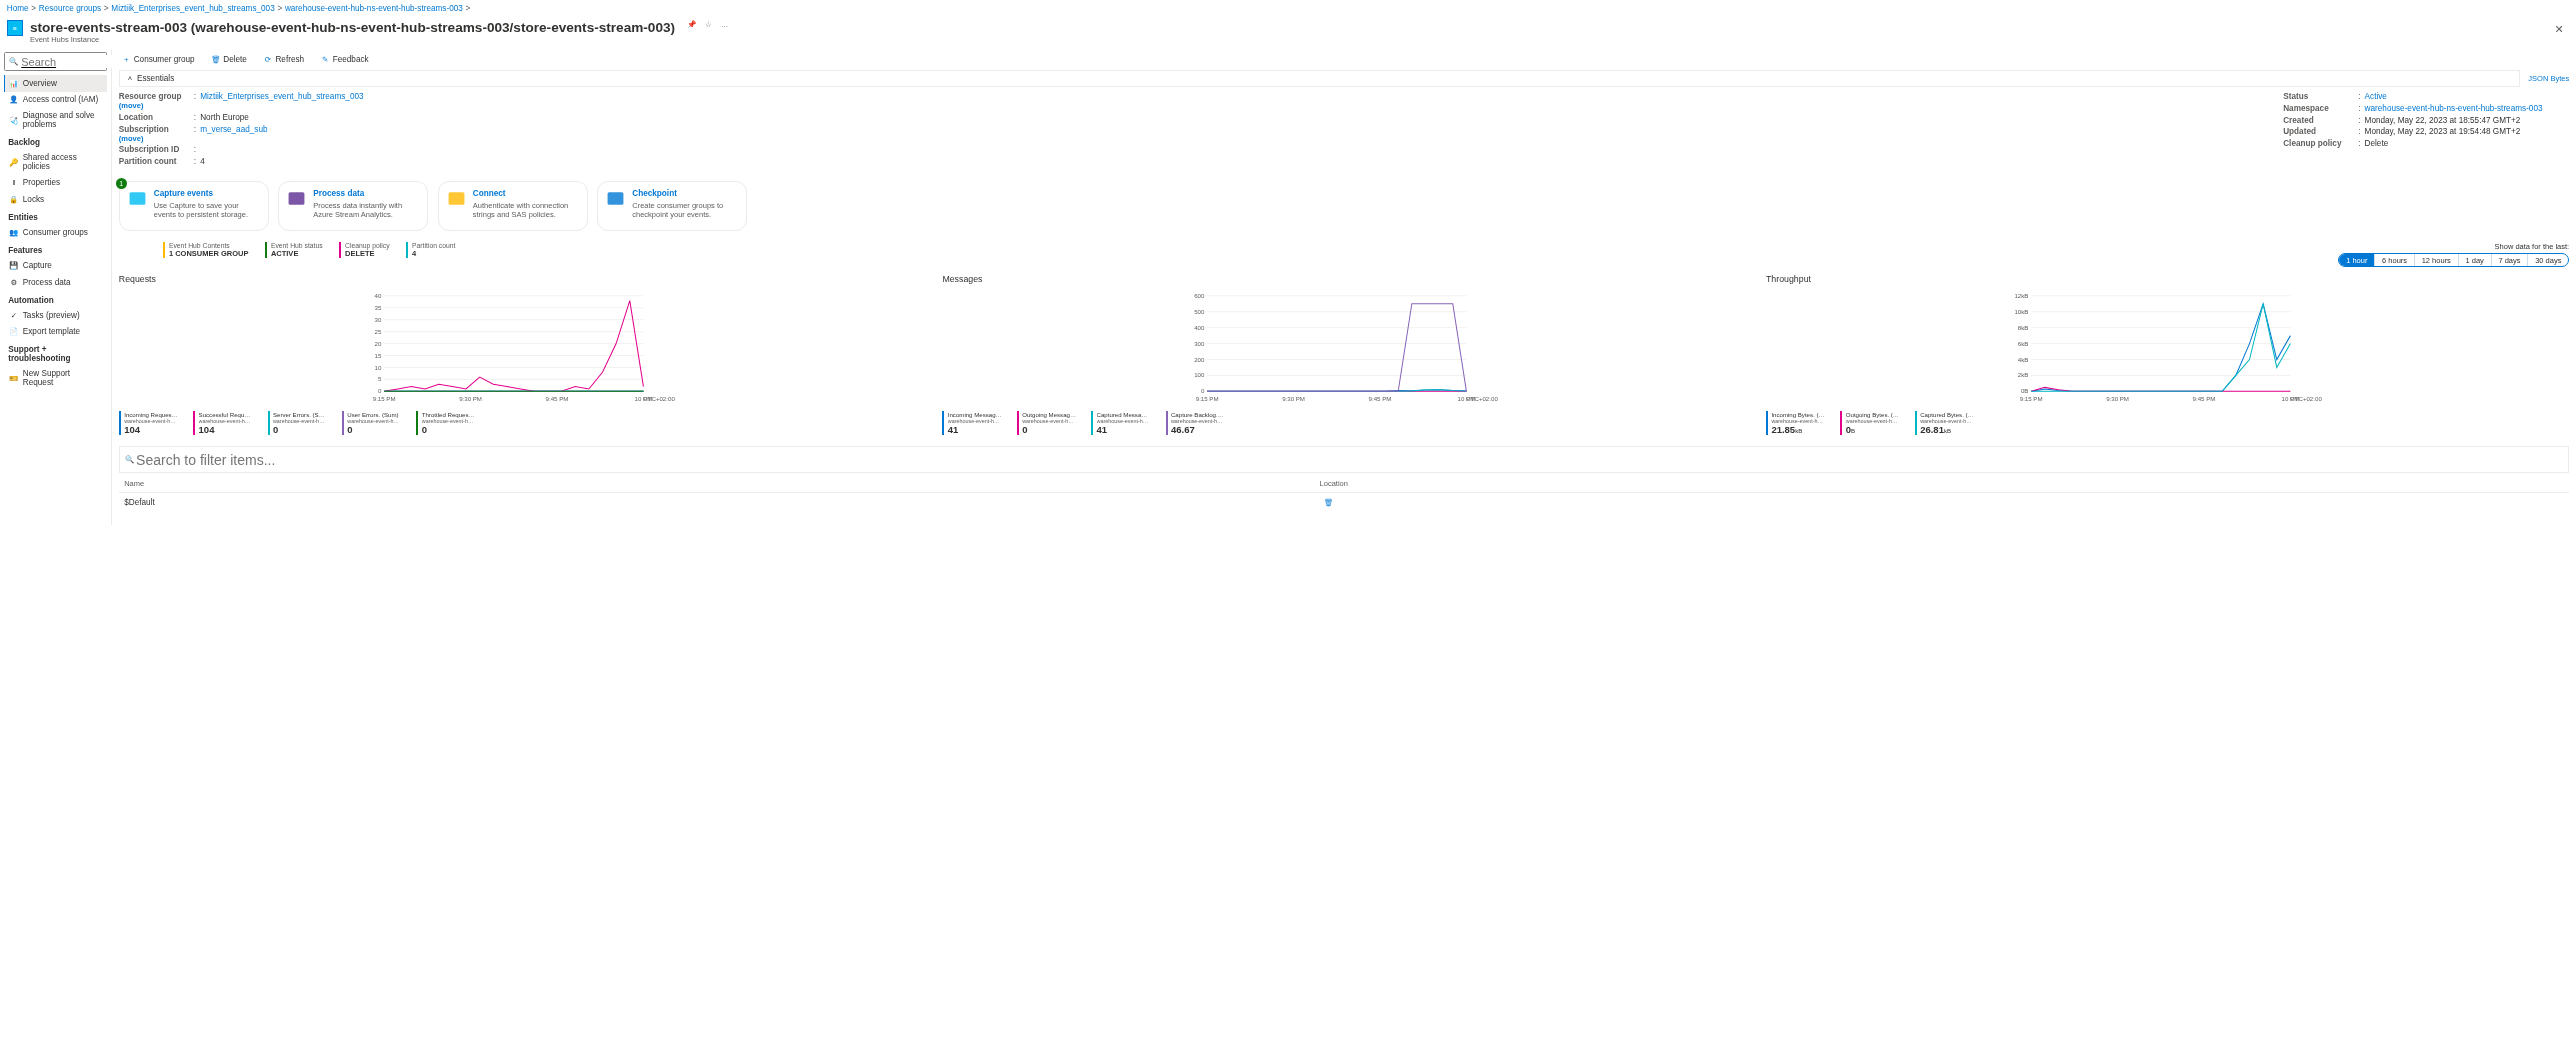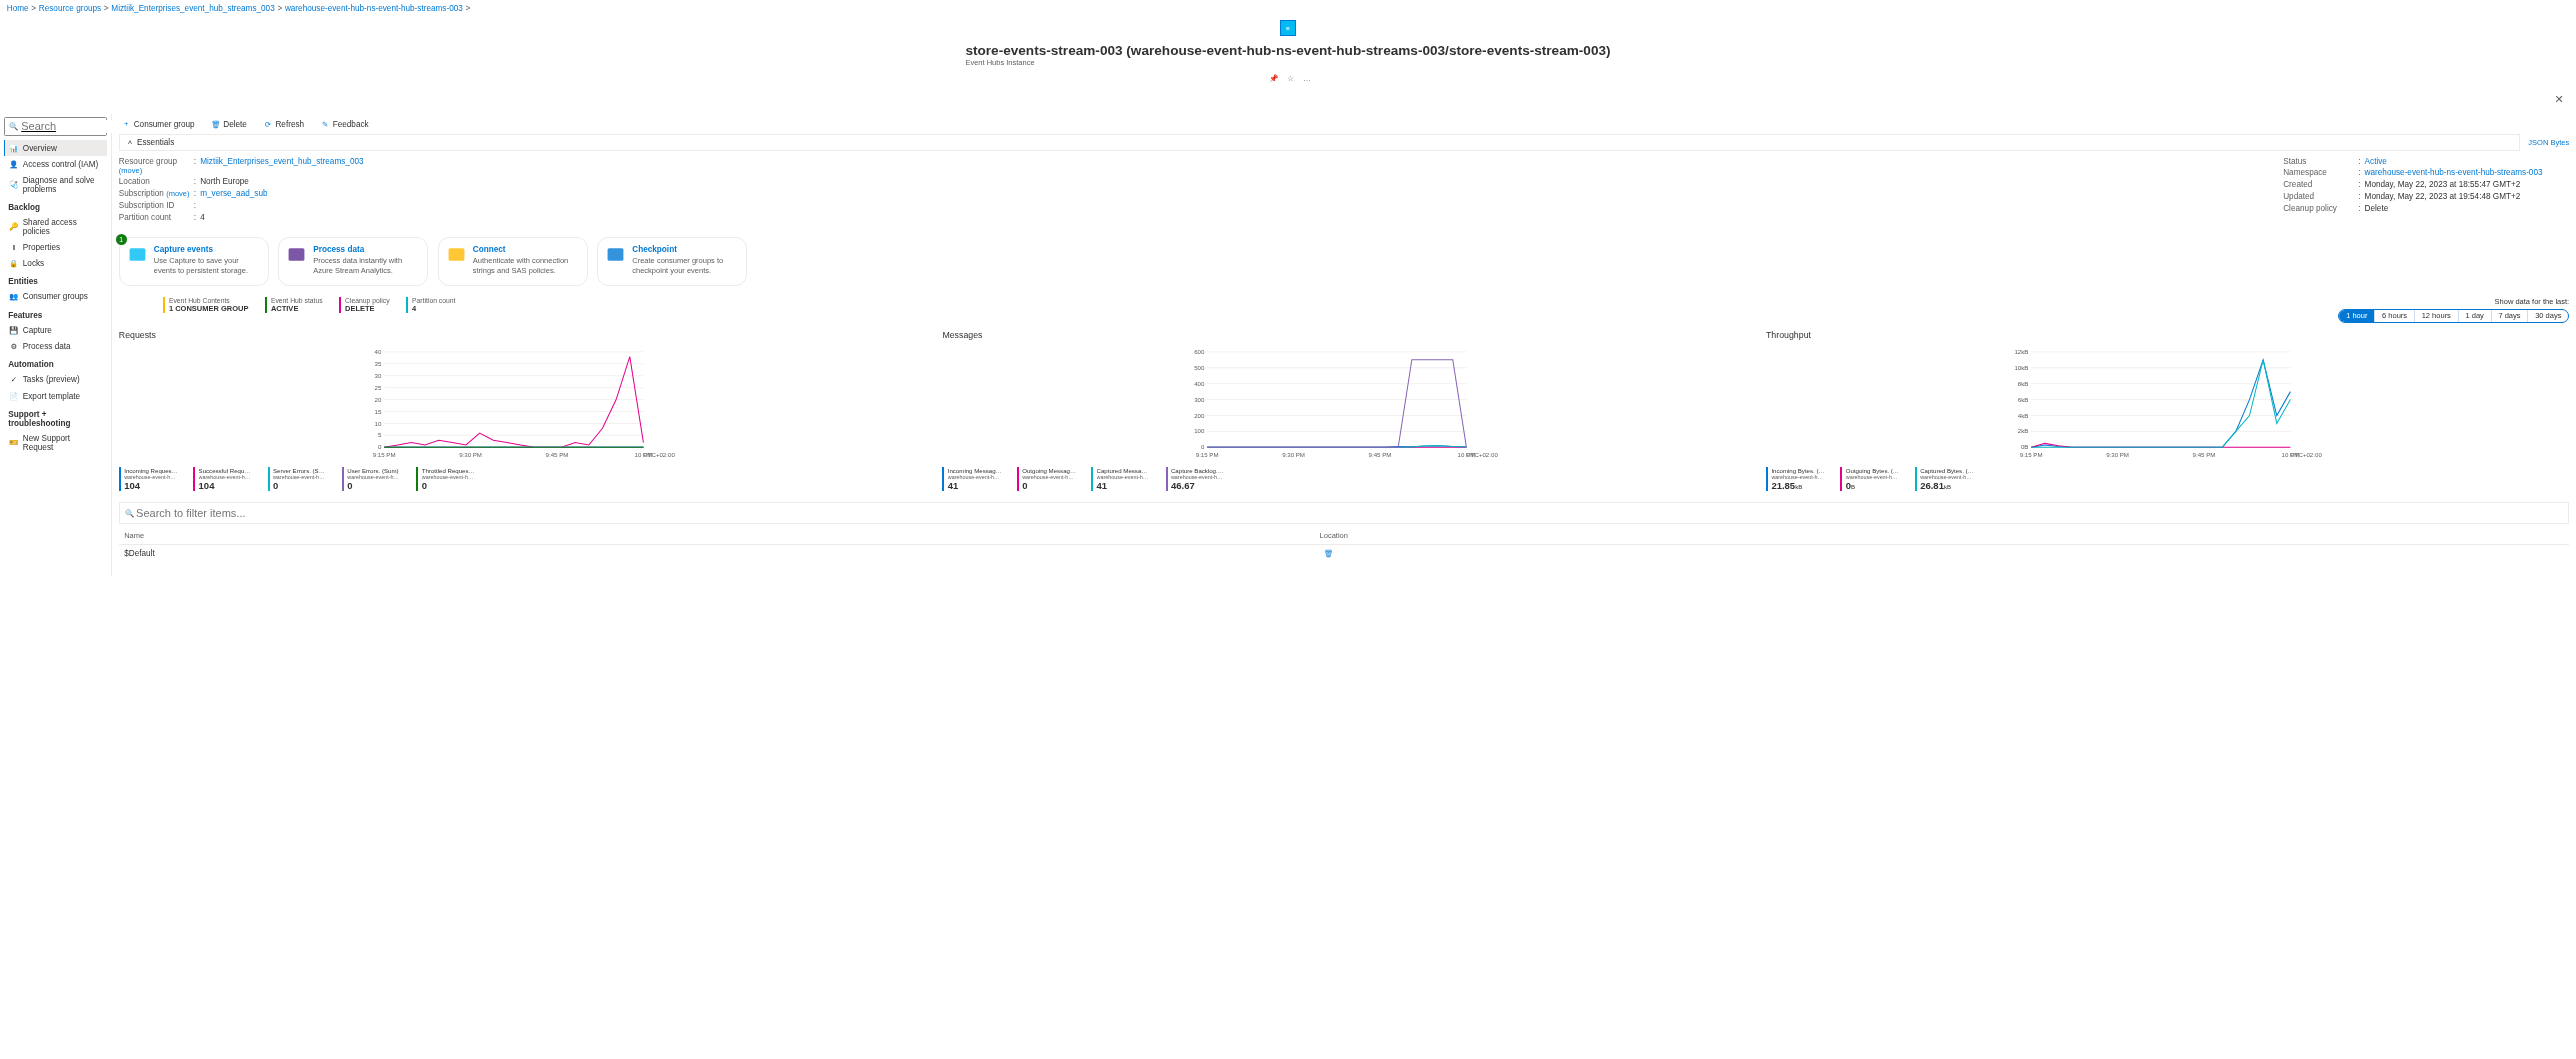--- a/index.html
+++ b/index.html
@@ -2,21 +2,21 @@
 <html style="font-size:11px"><head>
 <meta charset="utf-8">
 <style>
 * { box-sizing: border-box; margin: 0; padding: 0; font-family: "Segoe UI", Arial, sans-serif; }
 body { font-size: 8.2px; color: #323130; background: #fff; }
 a { color: #0078d4; text-decoration: none; cursor: pointer; }
 
 .breadcrumbs { padding: 4.1px 6.8px; font-size: 8.2px; color: #0078d4; display: flex; align-items: center; gap: 2.7px; }
 .breadcrumbs span.sep { color: #605e5c; }
 
-.title-row { display: flex; align-items: center; padding: 2.7px 6.8px 5.4px 6.8px; gap: 6.8px; flex-direction: column; }
+.title-row { display: flex; padding: 2.7px 6.8px 5.4px 6.8px; gap: 6.8px; }
 .title-icon { width: 16.3px; height: 16.3px; background: #00bcf2; border: 0.7px solid #0078d4; display: flex; align-items: center; justify-content: center; color: #fff; font-size: 6.8px; }
 .title-text h1 { font-size: 13.6px; font-weight: 600; }
 .title-text .sub { font-size: 7.5px; color: #605e5c; }
 .title-actions { margin-left: 5.4px; display: flex; gap: 6.8px; color: #605e5c; }
 .title-close { margin-left: auto; font-size: 11px; color: #605e5c; cursor: pointer; padding: 2.7px 5.4px; }
 
 .layout { display: flex; }
 .sidebar { width: 112px; border-right: 0.7px solid #edebe9; padding: 2.7px 4.1px; }
 .search-box { display: flex; align-items: center; border: 0.7px solid #8a8886; border-radius: 1.4px; padding: 2px 4.1px; margin-bottom: 4.1px; }
 .search-box input { border: none; outline: none; flex: 1; font-size: 11px; padding: 0.7px 2.7px; text-decoration: underline; }
@@ -31,21 +31,21 @@
 .tool-btn { display: flex; align-items: center; gap: 2.7px; cursor: pointer; padding: 1.4px 2.7px; color: #323130; }
 .tool-btn .icon { color: #0078d4; }
 
 .essentials-bar { border: 0.7px solid #edebe9; padding: 2.7px 5.4px; display: flex; align-items: center; cursor: pointer; background: #faf9f8; }
 .essentials-bar.open { background: transparent; }
 .json-view { margin-left: auto; color: #0078d4; font-size: 7.5px; }
 
 .essentials-body { display: flex; padding: 4.1px 0 8.2px 0; gap: 41px; }
 .ess-col { flex: 0 0 auto; }
 .ess-row { display: flex; padding: 1.4px 0; }
-.ess-label { width: 75px; color: #605e5c; }
+.ess-label { width: 75px; color: #605e5c; font-weight: bold; }
 .ess-colon { margin-right: 4.1px; color: #605e5c;}
 .ess-val { color: #323130; }
 .ess-move { color: #0078d4; font-size: 7.5px;}
 
 .cards-row { display: flex; gap: 9.5px; margin: 5.4px 0 11px; }
 .card { width: 150px; border: 0.7px solid #edebe9; border-radius: 11px; padding: 6.8px 8.2px 9.5px 8.2px; display: flex; gap: 6.8px; cursor: pointer; position: relative;}
 .card-badge { position:absolute; left:-4.1px; top:-4.1px; width:11px; height:11px; border-radius:50%; background:#107c10; color:#fff; font-size:6.8px; display:flex; align-items:center; justify-content:center;}
 .card-icon { width: 19px; height: 19px; flex-shrink: 0; }
 .card-title { color: #0078d4; font-weight: 600; font-size: 8.2px; margin-bottom: 2.7px;}
 .card-desc { font-size: 7.5px; color: #605e5c; line-height: 1.3;}
@@ -66,21 +66,21 @@
 .chart-title { font-size: 8.8px; margin-bottom: 5.4px; }
 .chart-svg { width: 100%; height: 116px; }
 .legend-row { display: flex; gap: 15px; margin-top: 4.1px; flex-wrap: wrap;}
 .legend-item { border-left: 2px solid; padding-left: 3.4px; min-width: 49px;}
 .legend-title { font-size: 6.1px; color: #323130; white-space: nowrap; overflow: hidden; text-overflow: ellipsis; max-width:54px;}
 .legend-sub { font-size: 5.4px; color: #605e5c; white-space: nowrap; overflow: hidden; text-overflow: ellipsis; max-width:54px;}
 .legend-val { font-size: 9.5px; font-weight: 600; }
 .legend-unit { font-size: 6.1px; font-weight: 400;}
 
 .filter-row { border: 0.7px solid #edebe9; padding: 2.7px 5.4px; margin-top: 11px; display: flex; align-items: center;}
-.filter-row input { border: none; outline: none; flex:1; font-size: 11px; padding: 1.4px;}
+.filter-row input { border: none; outline: none; flex:1; font-size: 14px; padding: 1.4px;}
 
 .tbl { width: 100%; margin-top: 2.7px; }
 .tbl-head { display: flex; border-bottom: 0.7px solid #edebe9; padding: 4.1px 5.4px; font-size: 7.5px; color: #605e5c;}
 .tbl-row { display: flex; padding: 4.1px 5.4px; font-size: 8.2px; align-items:center;}
 .tcol1 { flex: 0 0 49%;} .tcol2 { flex: 1;} .tcol3 { flex:0 0 13.6px; text-align:right;}
 .axis-label { font-size: 9px; fill: #605e5c; }
 .grid-line { stroke: #edebe9; stroke-width: 1; }
 </style>
 </head>
 <body>

